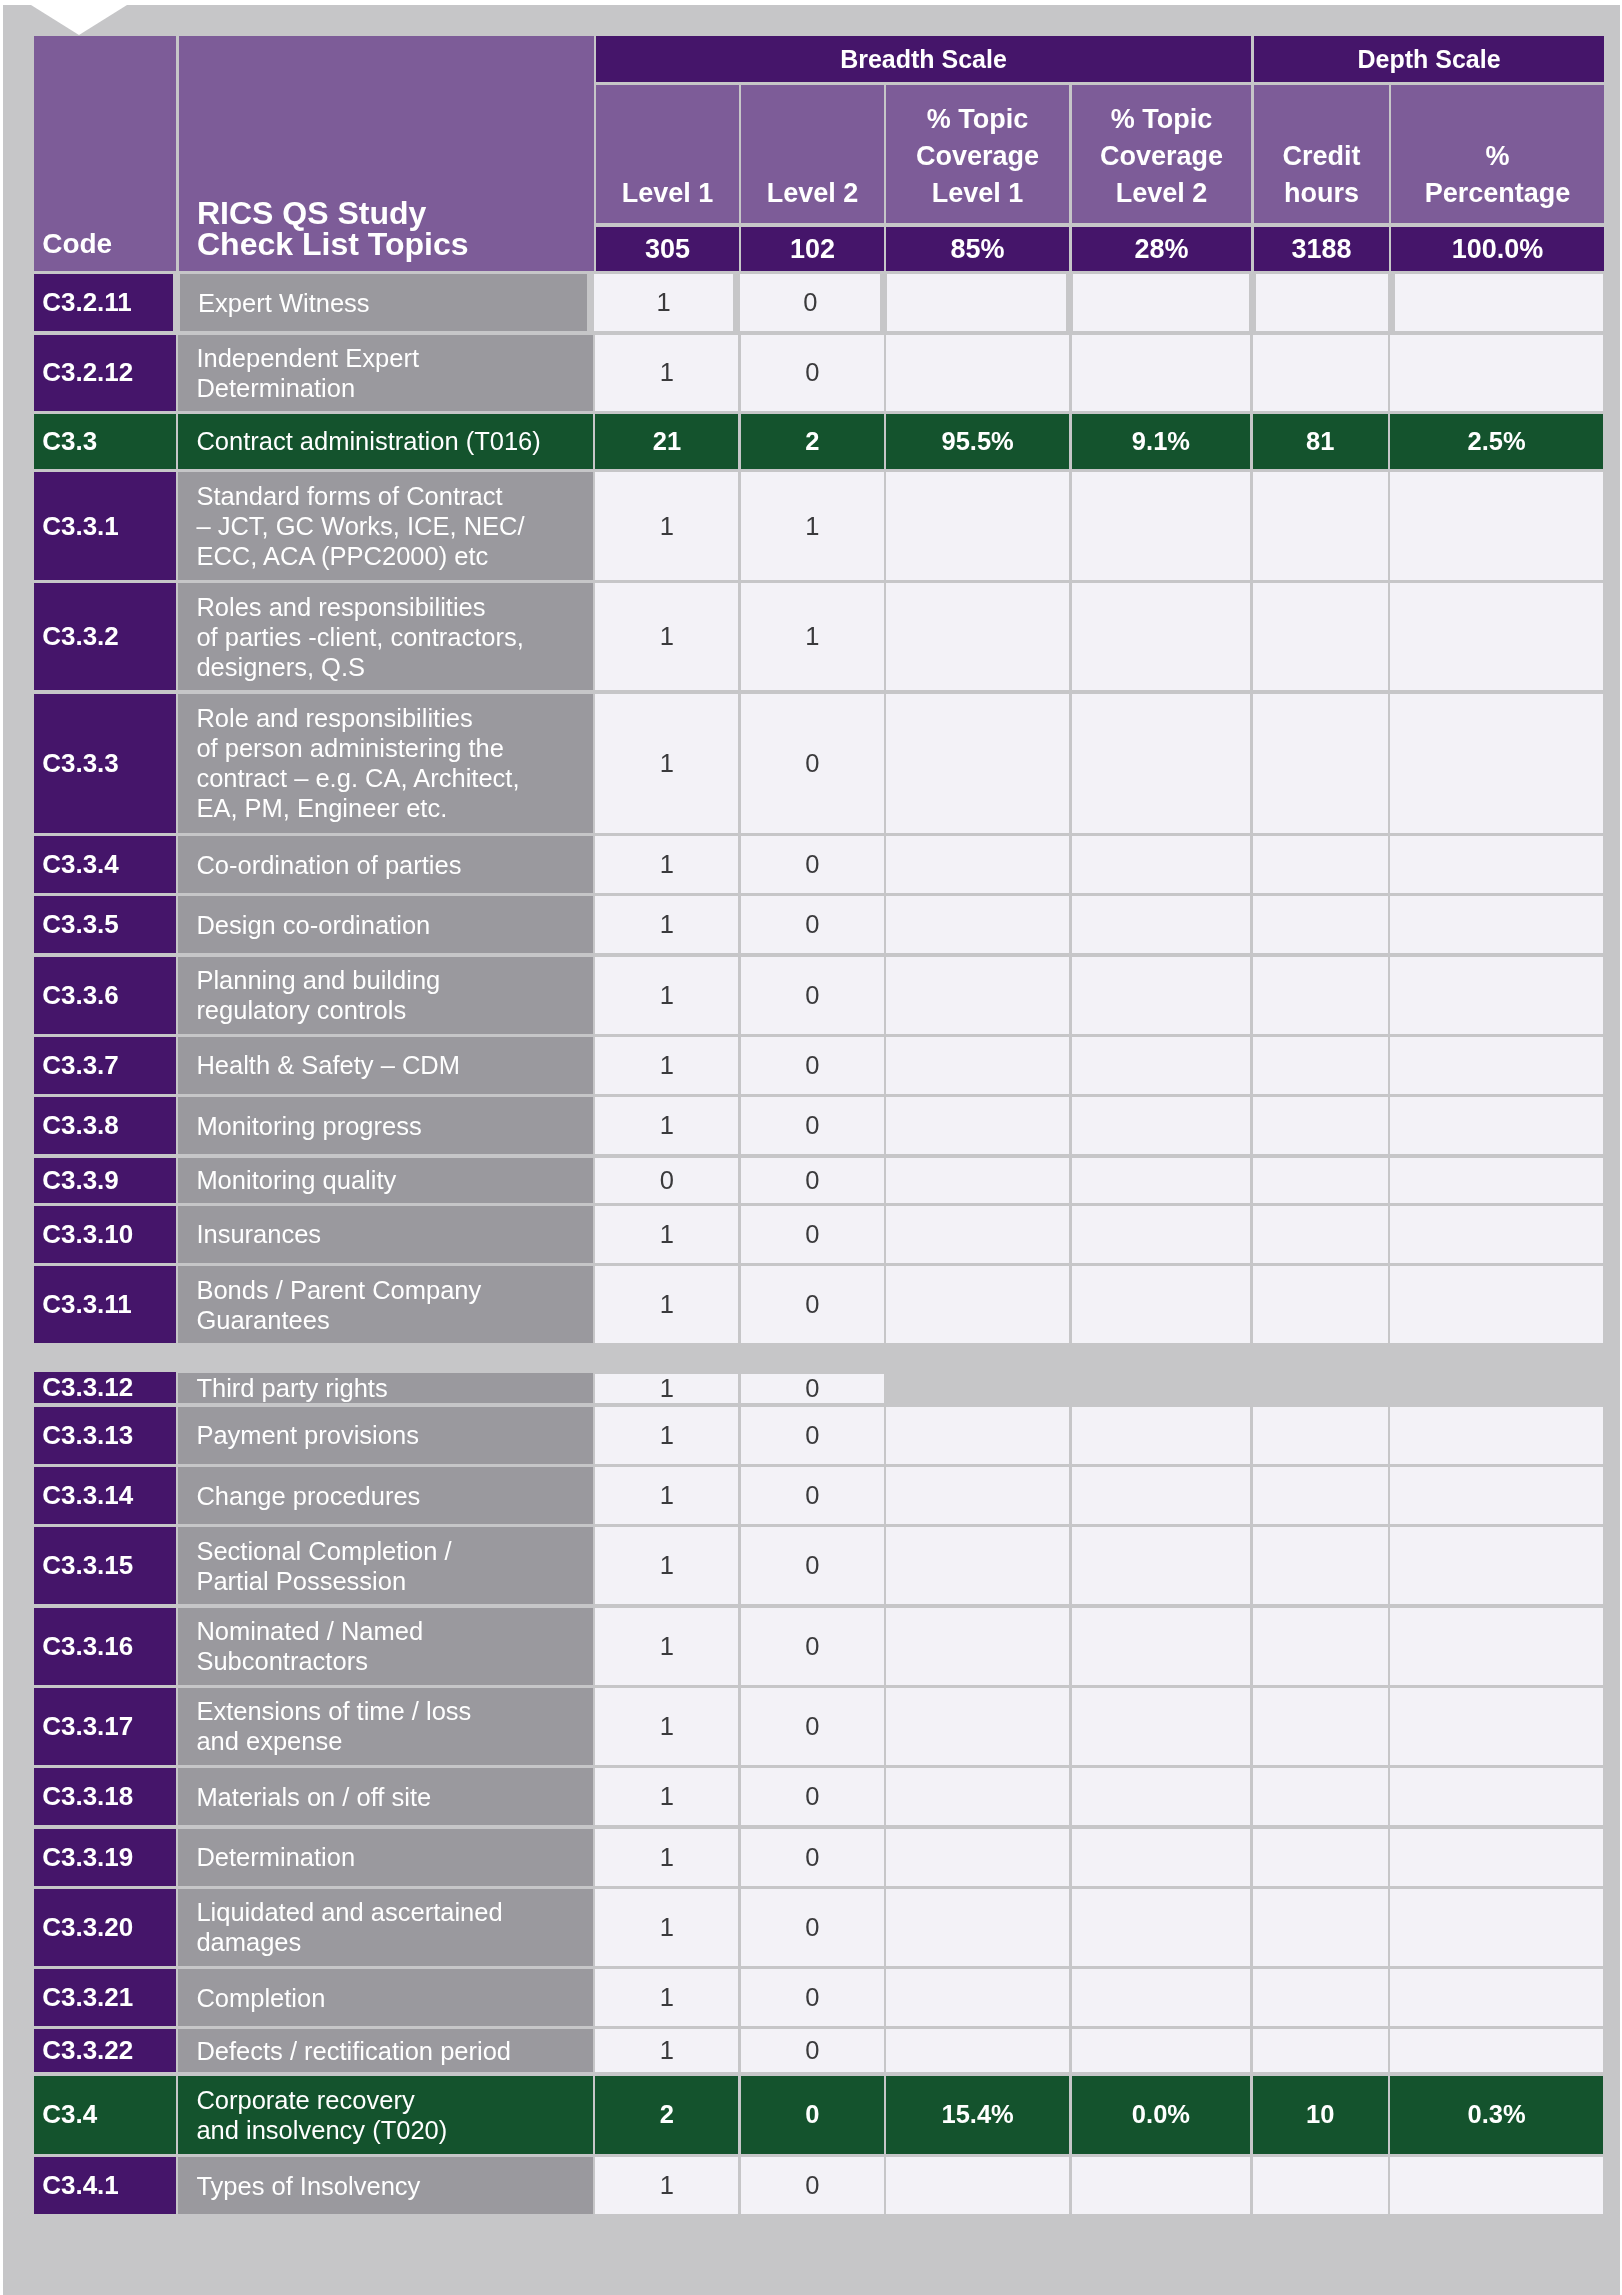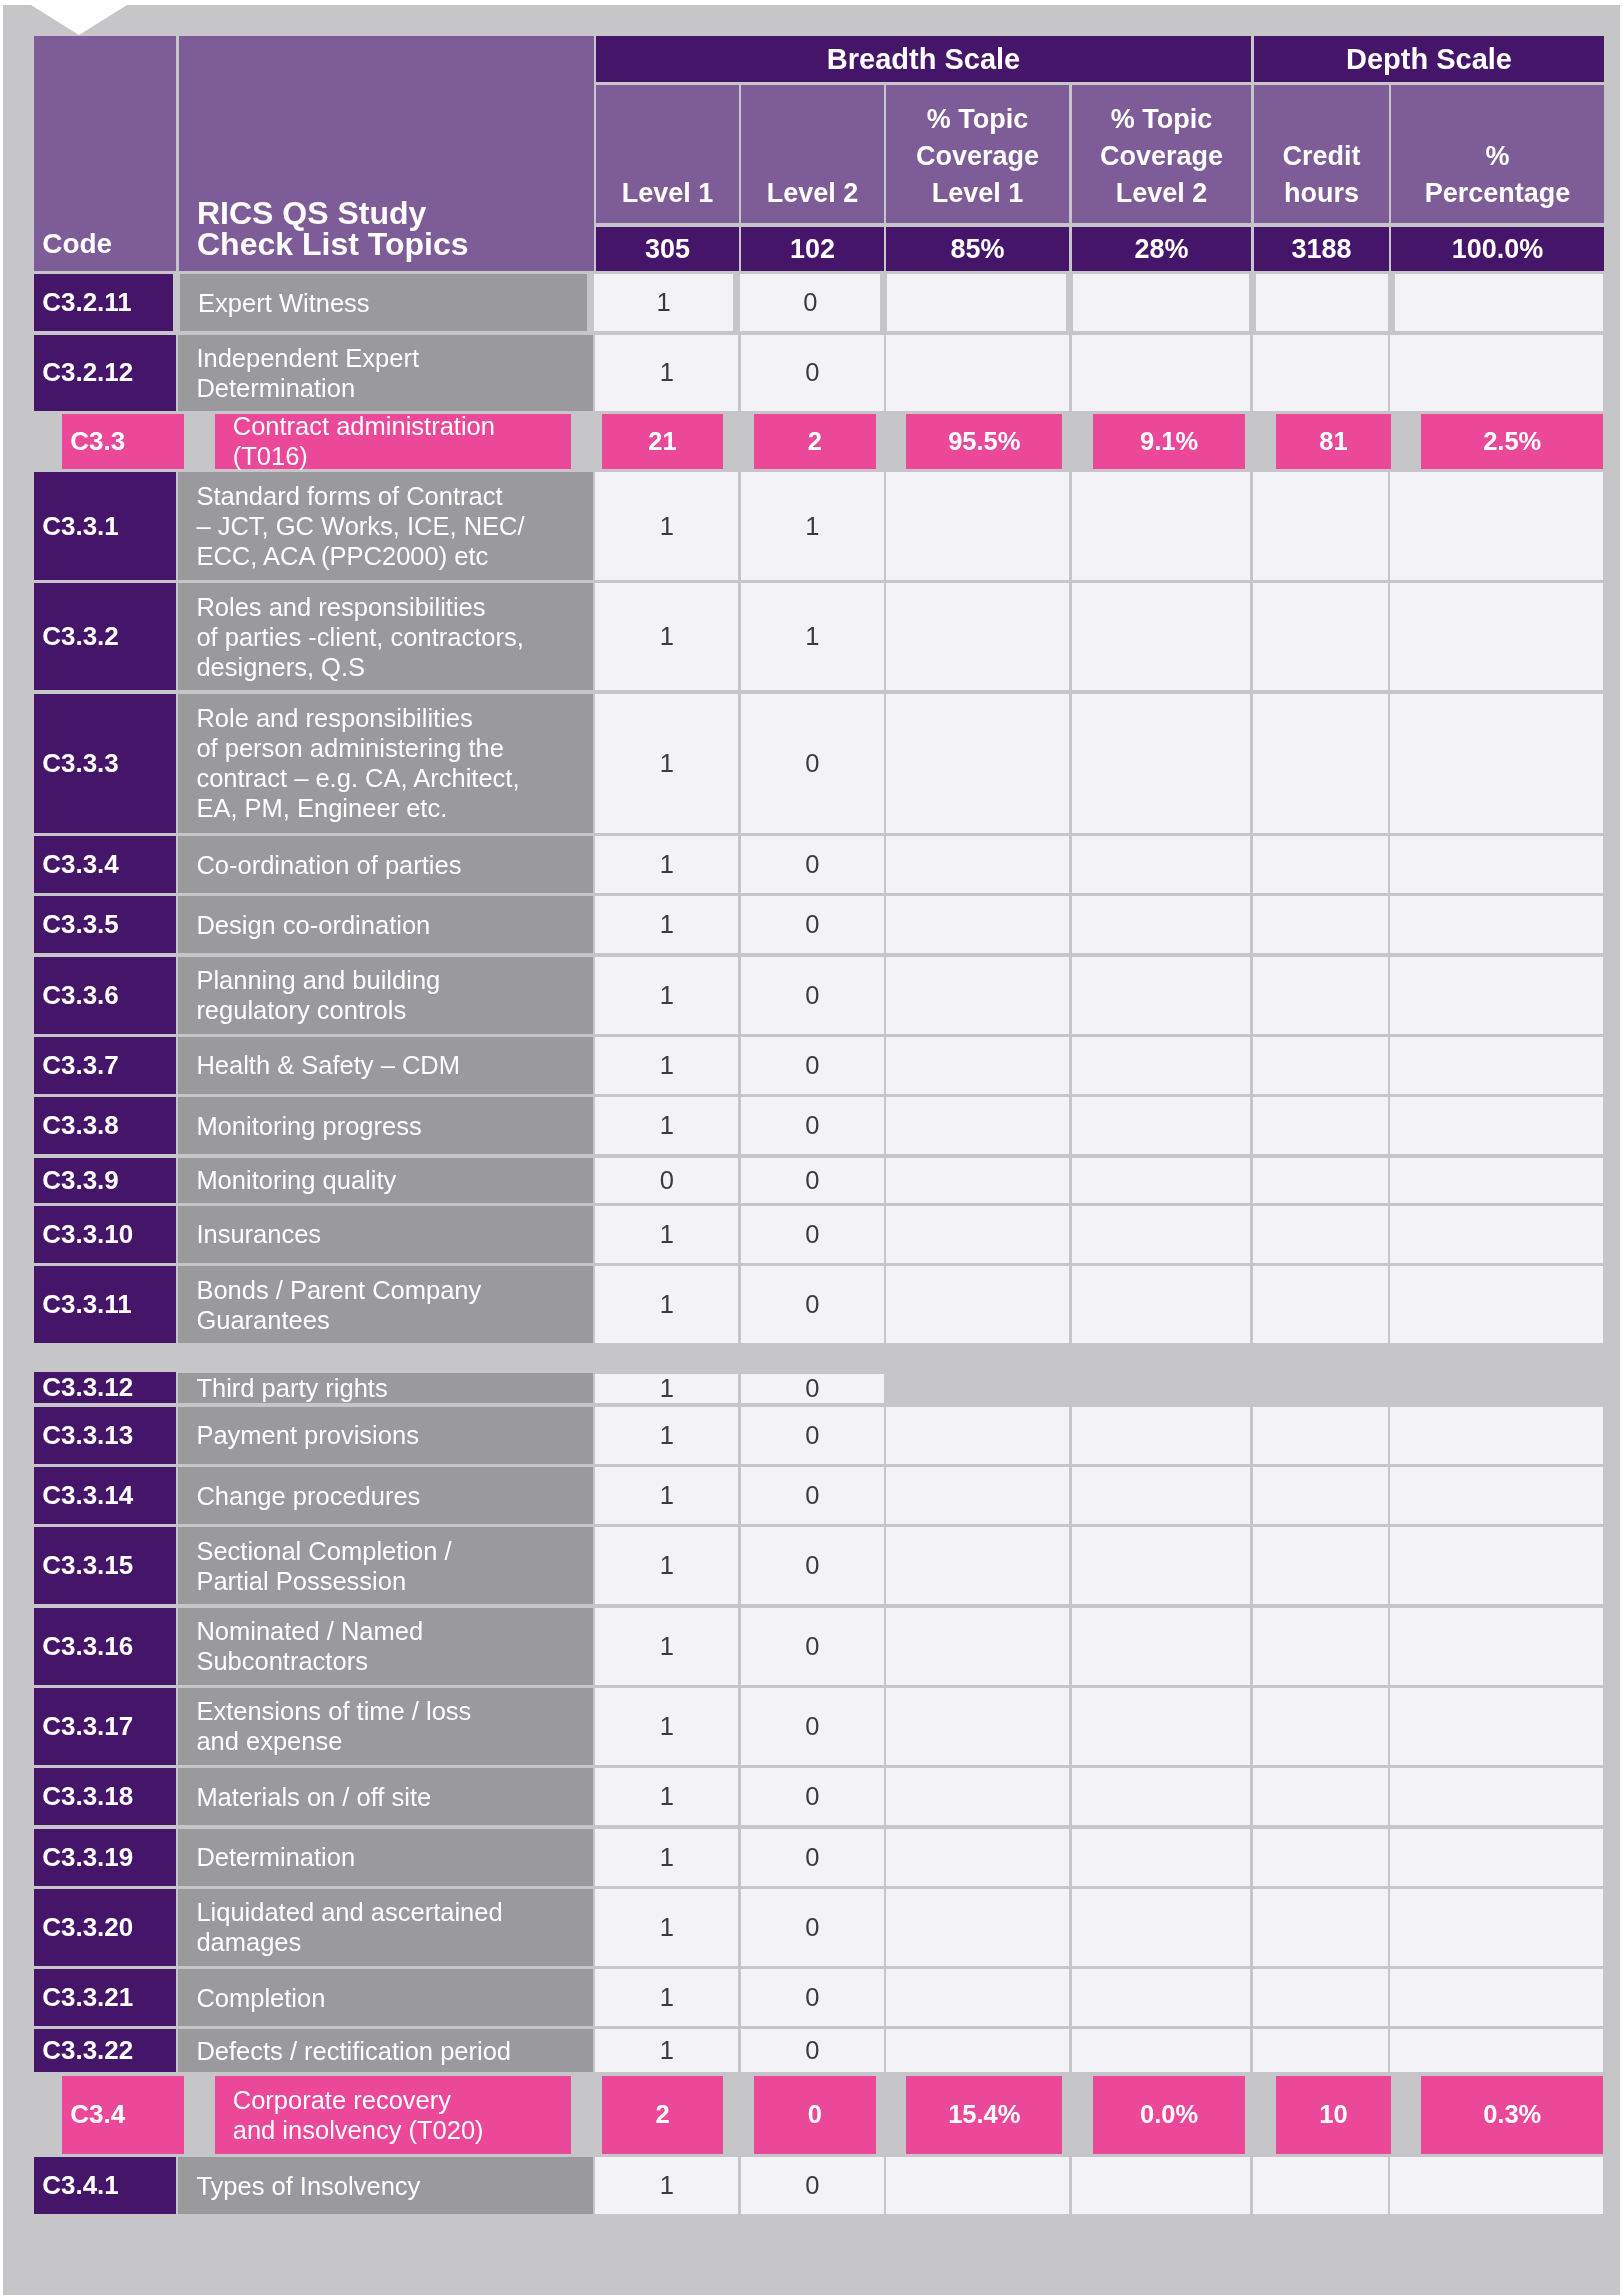--- a/index.html
+++ b/index.html
@@ -23,21 +23,21 @@
 
   
   .head {
     position: relative; height: 235px;
   }
   .hcell { position: absolute; color: #ffffff; font-weight: bold; }
   .h-code { left: 0; top: 0; width: 142px; height: 235px; background: #7d5c98;
     font-size: 28px; display: flex; align-items: flex-end; padding: 0 0 11.5px 8.2px; }
   .h-topic { left: 145px; top: 0; width: 415px; height: 235px; background: #7d5c98;
     font-size: 32px; line-height: 31px; display: flex; align-items: flex-end; padding: 0 0 11.5px 18px; white-space: pre-line; }
-  .band { top: 0; height: 46px; background: #45156a; font-size: 29px;
+  .band { top: 0; height: 46px; background: #45156a; font-size: 25px;
     display: flex; align-items: center; justify-content: center; }
   .band-breadth { left: 562px; width: 655px; }
   .band-depth { left: 1220px; width: 350px; }
   .lab { top: 49px; height: 138px; background: #7d5c98; font-size: 27px; line-height: 37px;
     display: flex; align-items: flex-end; justify-content: center; text-align: center; padding-bottom: 11.5px; white-space: pre-line; }
   .tot { top: 191px; height: 44px; background: #45156a; font-size: 27px;
     display: flex; align-items: center; justify-content: center; }
 
   .c1 { left: 562px; width: 143px; }
   .c2 { left: 707px; width: 143px; }
@@ -47,21 +47,21 @@
   .c6 { left: 1357px; width: 213px; }
 
   
   .row { display: flex; gap: 2.5px; }
   .cell { display: flex; align-items: center; }
   .code { width: 142px; background: #45156a; color: #fff; font-weight: bold; font-size: 26px; padding-left: 8.2px; }
   .topic { width: 415px; background: #9a999e; color: #fff; font-size: 25.5px; line-height: 30px; padding-left: 18px; white-space: pre-line; }
   .num { background: #f3f2f7; color: #3a3a3c; font-size: 25.5px; justify-content: center; }
   .w1 { width: 143px; } .w2 { width: 143px; } .w3 { width: 183px; } .w4 { width: 179px; } .w5 { width: 135px; } .w6 { width: 213px; }
 
-  .row.sub .code, .row.sub .topic, .row.sub .num { background: #ec4899; color: #fff; margin-left: 28px; }
+  .row.sub .code, .row.sub .topic, .row.sub .num { background: #14532d; color: #fff; }
   .row.sub .num { font-weight: bold; }
   .row.sub .code { font-weight: bold; }
 </style>
 </head>
 <body>
 
 <div class="frame"></div>
 <div class="notch"></div>
 
 <div class="table">

